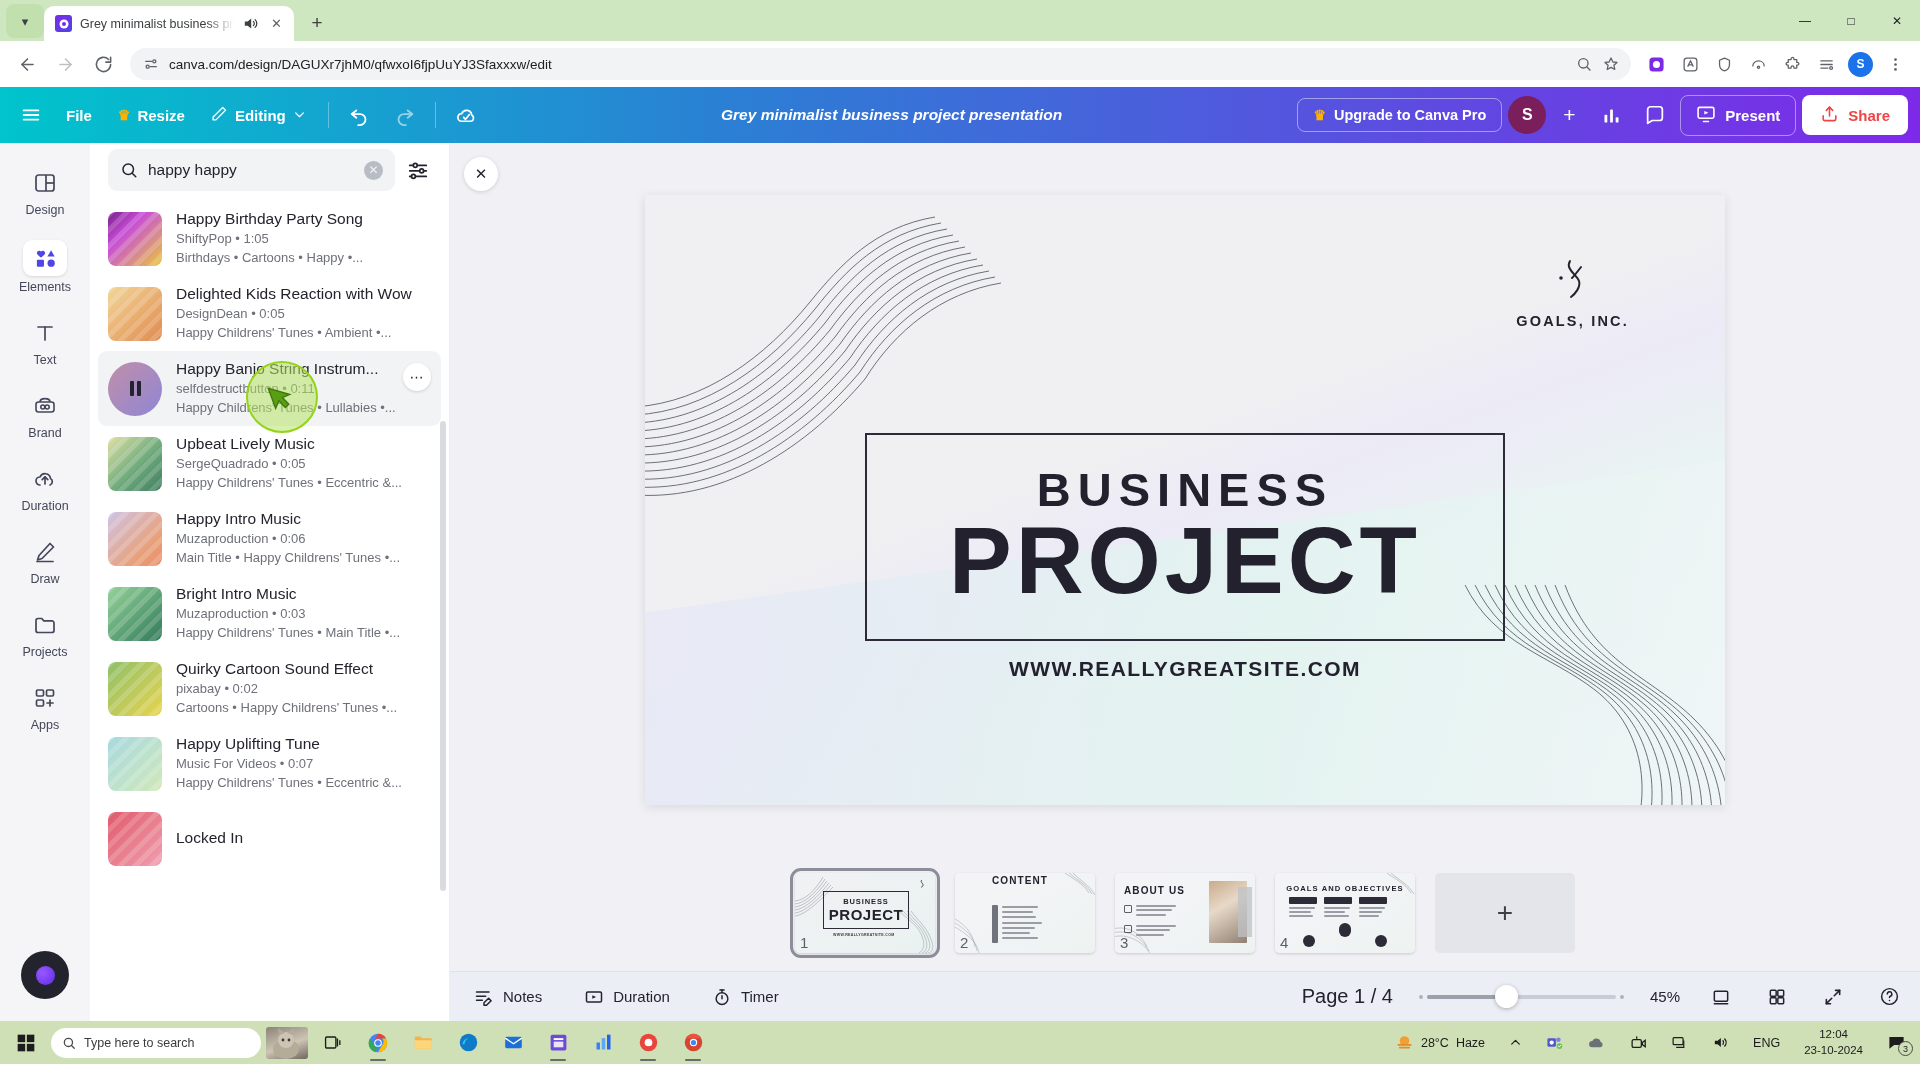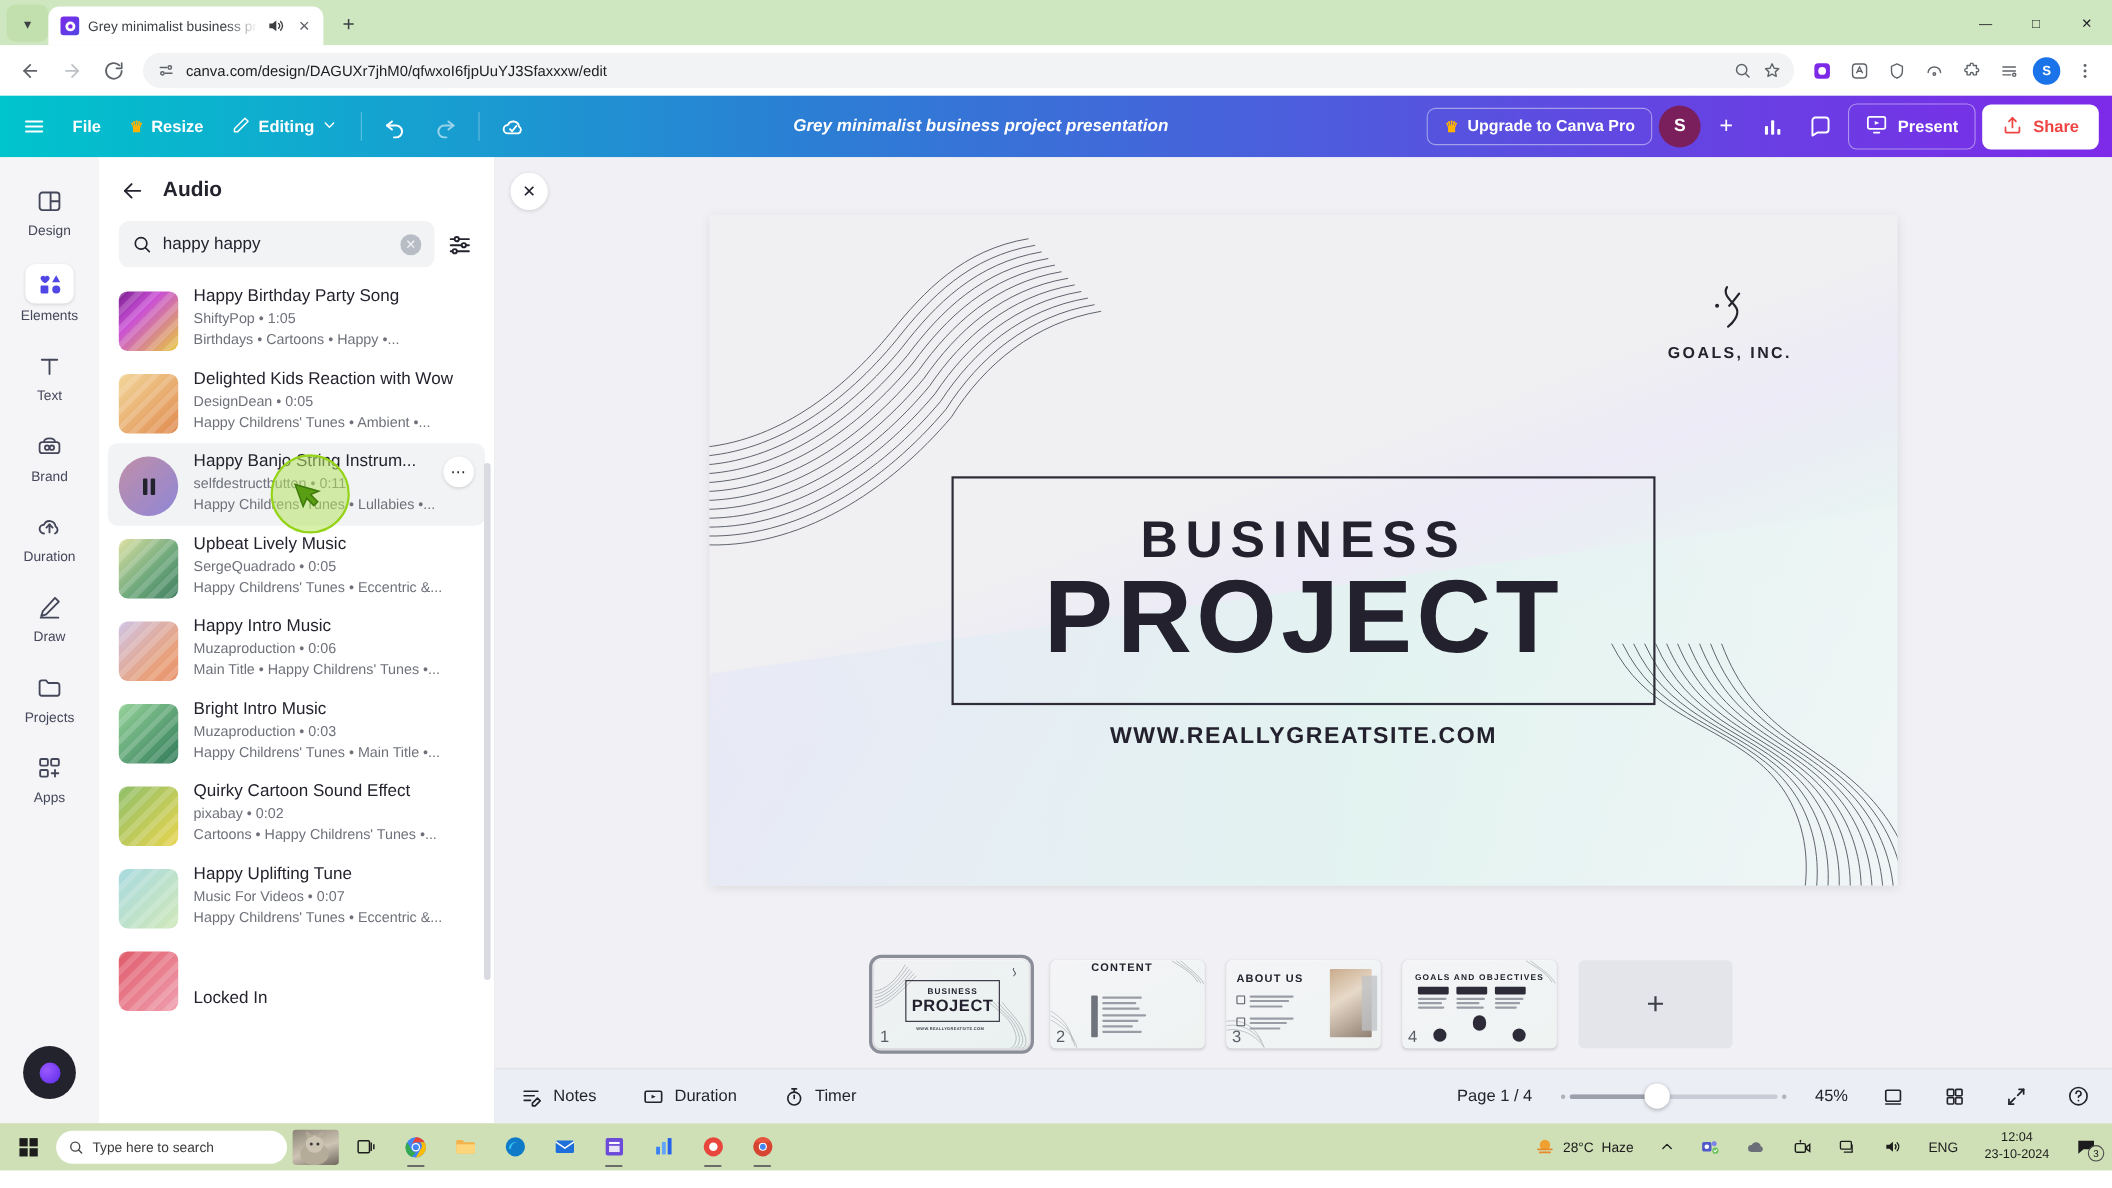--- a/index.html
+++ b/index.html
@@ -254,21 +254,21 @@
   }
   .filter-btn { width: 26px; height: 26px; color: #23232e; display:flex;align-items:center;justify-content:center;flex:none;}
 
   .track-list {
     flex: 1;
     overflow: hidden;
     position: relative;
     padding: 0 8px;
   }
   .track {
-    display: flex; align-items: flex-end; gap: 14px;
+    display: flex; align-items: center; gap: 14px;
     padding: 9px 10px;
     border-radius: 9px;
     position: relative;
     height: 75px;
   }
   .track.selected { background: #f2f3f5; }
   .thumb {
     width: 54px; height: 54px; border-radius: 8px;
     flex: none; position: relative; overflow: hidden;
   }
@@ -459,21 +459,21 @@
     padding: 0 16px;
     gap: 26px;
     border-top: 1px solid #e0e2ea;
   }
   .bb-item {
     display: flex; align-items: center; gap: 9px;
     font-size: 15px; color: #23232e;
     padding: 6px 8px; border-radius: 7px;
   }
   .bb-spacer { flex: 1; }
-  .page-label { font-size: 15px; color: #23232e; white-space: nowrap; }
+  .page-label { font-size: 20px; color: #23232e; white-space: nowrap; }
   .zoom-slider {
     width: 205px; height: 14px;
     display: flex; align-items: center;
     position: relative;
   }
   .zs-rail { position: absolute; left: 8px; right: 8px; height: 4px; background: #c9ccd6; border-radius: 2px; }
   .zs-fill { position: absolute; left: 8px; width: 78px; height: 4px; background: #9ba0ac; border-radius: 2px; }
   .zs-dot { position: absolute; width: 4px; height: 4px; border-radius: 50%; background: #aeb2bd; }
   .zs-knob {
     position: absolute; left: 76px;
@@ -815,29 +815,20 @@
           </svg>
       </span>
       <span class="rail-label">Apps</span>
     </div>
     <div class="rail-record">
       <span class="rail-record-inner"></span>
     </div>
   </div>
 
   <div class="panel">
-    <div class="panel-head">
-      <span class="panel-back">
-        <svg width="21" height="21" viewBox="0 0 24 24" fill="none" stroke="currentColor" stroke-width="2" stroke-linecap="round" stroke-linejoin="round">
-            <line x1="20" y1="12" x2="4" y2="12"></line>
-            <polyline points="11,19 4,12 11,5"></polyline>
-          </svg>
-      </span>
-      <span class="panel-title">Audio</span>
-    </div>
     <div class="search-row">
       <div class="search-box">
         <span style="display:flex;color:#23232e">
           <svg width="18" height="18" viewBox="0 0 24 24" fill="none" stroke="currentColor" stroke-width="2">
               <circle cx="11" cy="11" r="7"></circle>
               <line x1="16.3" y1="16.3" x2="21" y2="21" stroke-linecap="round"></line>
             </svg>
         </span>
         <span class="search-val">happy happy</span>
         <span class="search-clear">✕</span>

